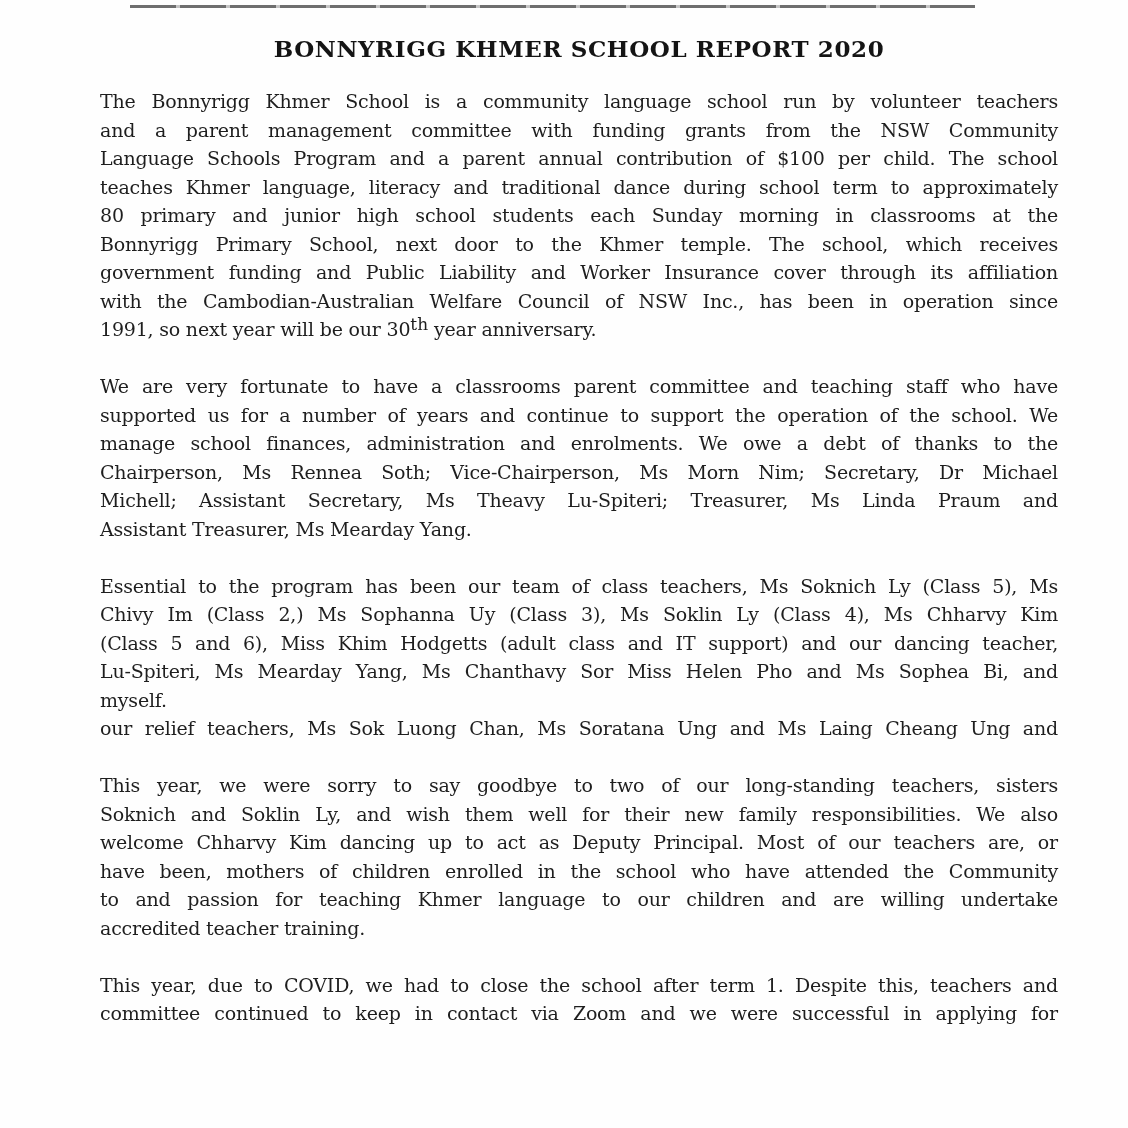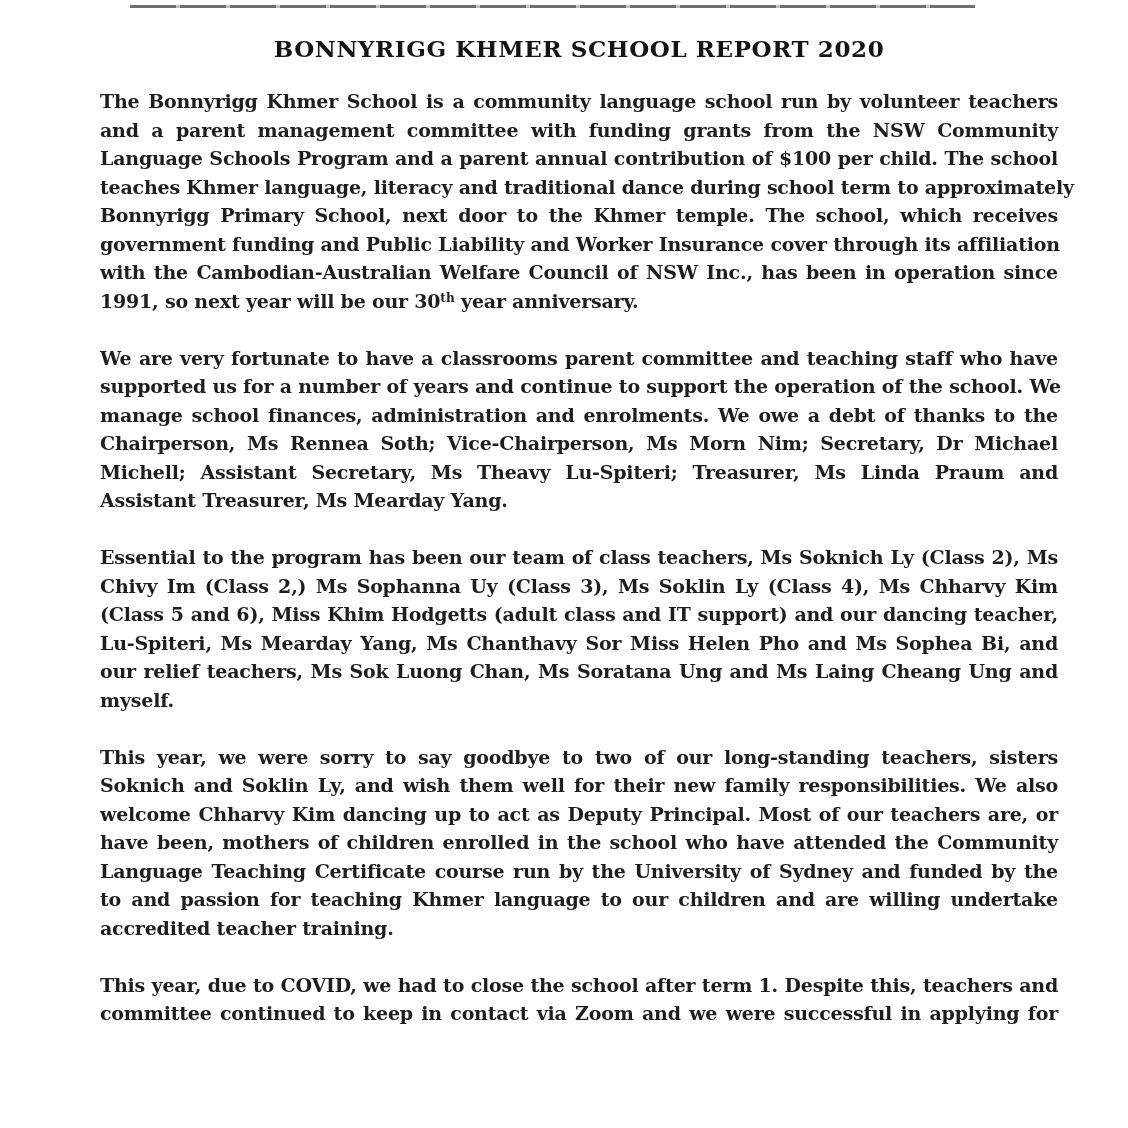--- a/index.html
+++ b/index.html
@@ -25,84 +25,84 @@
   .title {
     margin-top: 27px;
     text-align: center;
     font-size: 23px;
     font-weight: bold;
     letter-spacing: 0.6px;
     line-height: 28px;
     color: #141414;
   }
   .body-text { margin-top: 24px; }
-  .para { margin-bottom: 28.5px; font-weight: bold; }
+  .para { margin-bottom: 28.5px; }
   .para:last-child { margin-bottom: 0; }
   .line {
     font-size: 19px;
     letter-spacing: -0.2px;
     line-height: 28.5px;
     white-space: nowrap;
     text-align: justify;
     text-align-last: justify;
   }
   .line.last {
     text-align-last: left;
   }
   sup {
-    font-size: 12px;
+    font-size: 17px;
     line-height: 0;
     vertical-align: 6px;
     letter-spacing: 0;
   }
 </style>
 </head>
 <body>
 
 <div class="page">
   <div class="top-rule"></div>
   <h1 class="title">BONNYRIGG KHMER SCHOOL REPORT 2020</h1>
 
   <div class="body-text">
 
     <div class="para">
       <div class="line">The Bonnyrigg Khmer School is a community language school run by volunteer teachers</div>
       <div class="line">and a parent management committee with funding grants from the NSW Community</div>
       <div class="line">Language Schools Program and a parent annual contribution of $100 per child. The school</div>
       <div class="line">teaches Khmer language, literacy and traditional dance during school term to approximately</div>
+      <div class="line">80 primary and junior high school students each Sunday morning in classrooms at the</div>
       <div class="line">Bonnyrigg Primary School, next door to the Khmer temple. The school, which receives</div>
       <div class="line">government funding and Public Liability and Worker Insurance cover through its affiliation</div>
       <div class="line">with the Cambodian-Australian Welfare Council of NSW Inc., has been in operation since</div>
       <div class="line last"><span>1991, so next year will be our 30</span><sup>th</sup><span> year anniversary.</span></div>
     </div>
 
     <div class="para">
       <div class="line">We are very fortunate to have a classrooms parent committee and teaching staff who have</div>
       <div class="line">supported us for a number of years and continue to support the operation of the school. We</div>
       <div class="line">manage school finances, administration and enrolments. We owe a debt of thanks to the</div>
       <div class="line">Chairperson, Ms Rennea Soth; Vice-Chairperson, Ms Morn Nim; Secretary, Dr Michael</div>
       <div class="line">Michell; Assistant Secretary, Ms Theavy Lu-Spiteri; Treasurer, Ms Linda Praum and</div>
       <div class="line last">Assistant Treasurer, Ms Mearday Yang.</div>
     </div>
 
     <div class="para">
-      <div class="line">Essential to the program has been our team of class teachers, Ms Soknich Ly (Class 2), Ms</div>
+      <div class="line">Essential to the program has been our team of class teachers, Ms Soknich Ly (Class 5), Ms</div>
       <div class="line">Chivy Im (Class 2,) Ms Sophanna Uy (Class 3), Ms Soklin Ly (Class 4), Ms Chharvy Kim</div>
       <div class="line">(Class 5 and 6), Miss Khim Hodgetts (adult class and IT support) and our dancing teacher,</div>
       <div class="line">Lu-Spiteri, Ms Mearday Yang, Ms Chanthavy Sor Miss Helen Pho and Ms Sophea Bi, and</div>
+      <div class="line last">myself.</div>
       <div class="line">our relief teachers, Ms Sok Luong Chan, Ms Soratana Ung and Ms Laing Cheang Ung and</div>
-      <div class="line last">myself.</div>
     </div>
 
     <div class="para">
       <div class="line">This year, we were sorry to say goodbye to two of our long-standing teachers, sisters</div>
       <div class="line">Soknich and Soklin Ly, and wish them well for their new family responsibilities. We also</div>
       <div class="line">welcome Chharvy Kim dancing up to act as Deputy Principal. Most of our teachers are, or</div>
       <div class="line">have been, mothers of children enrolled in the school who have attended the Community</div>
-      <div class="line">Language Teaching Certificate course run by the University of Sydney and funded by the</div>
       <div class="line">to and passion for teaching Khmer language to our children and are willing undertake</div>
       <div class="line last">accredited teacher training.</div>
     </div>
 
     <div class="para">
       <div class="line">This year, due to COVID, we had to close the school after term 1. Despite this, teachers and</div>
       <div class="line">committee continued to keep in contact via Zoom and we were successful in applying for</div>
     </div>
 
   </div>

